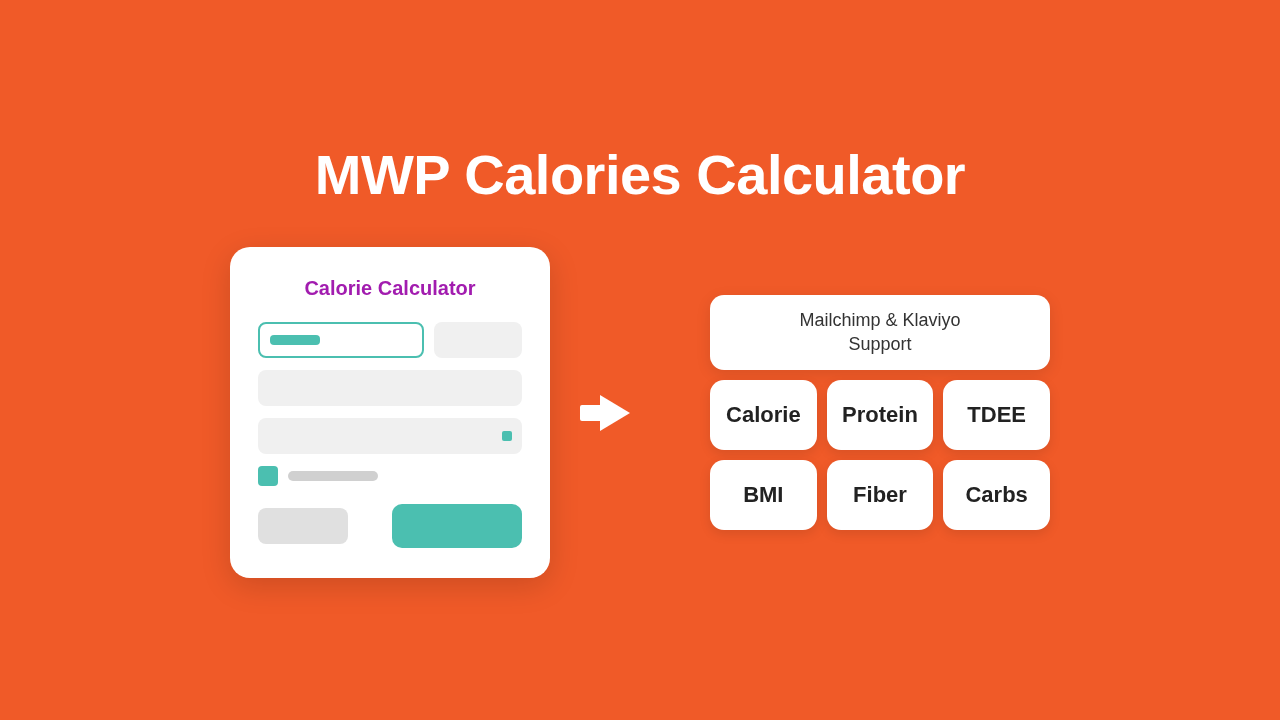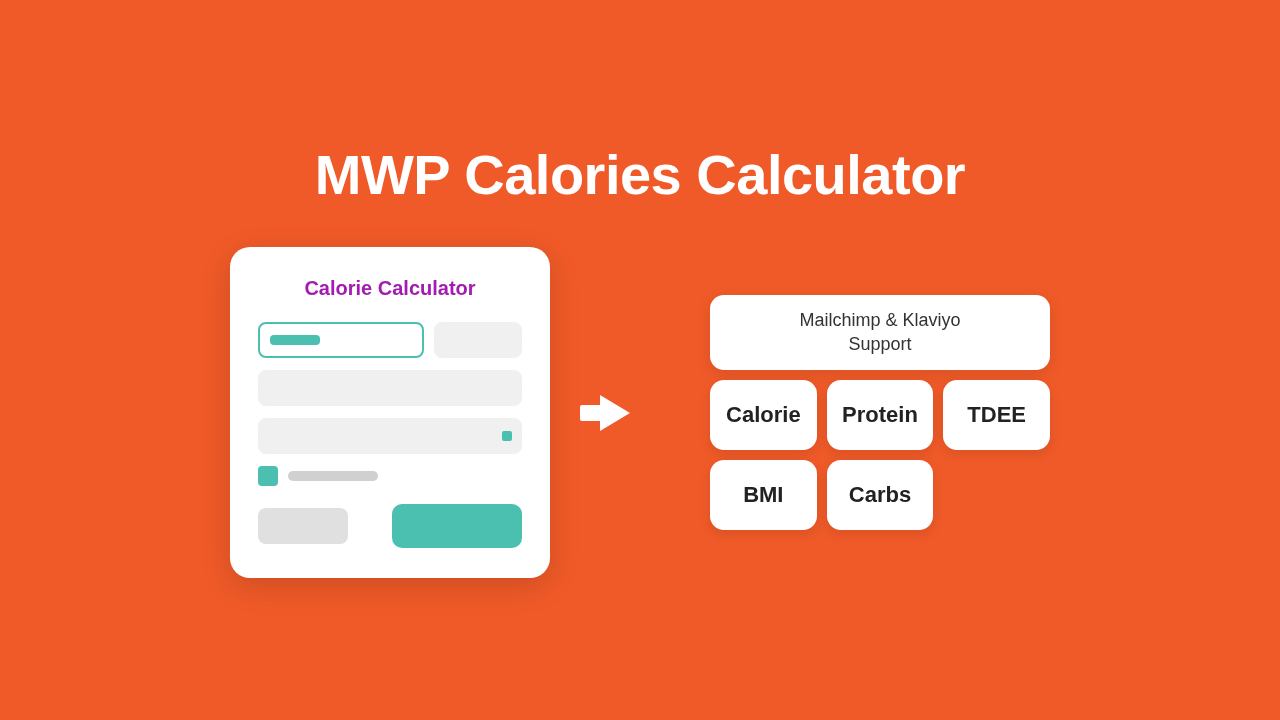--- a/index.html
+++ b/index.html
@@ -260,18 +260,19 @@
 
     <div class="results-header">
       Mailchimp &amp; Klaviyo<br>Support
     </div>
 
     <div class="results-grid">
       <div class="result-cell">Calorie</div>
       <div class="result-cell">Protein</div>
       <div class="result-cell">TDEE</div>
       <div class="result-cell">BMI</div>
+      <div class="result-cell">Fiber</div>
       <div class="result-cell">Carbs</div>
     </div>
 
   </div>
 
 </div>
 
 </body></html>

